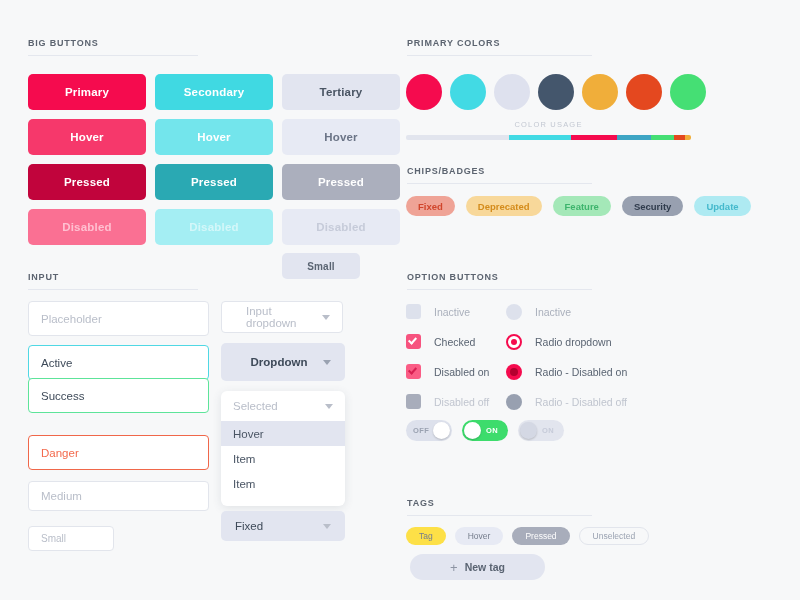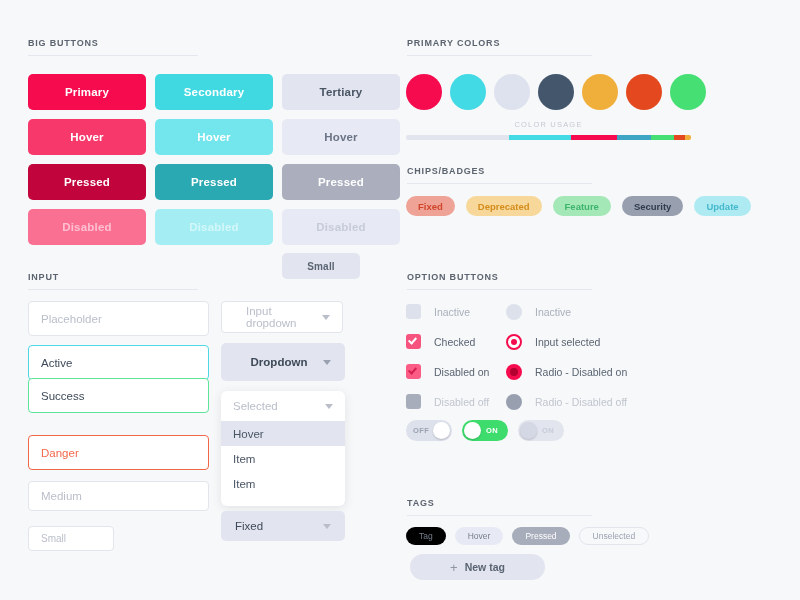--- a/index.html
+++ b/index.html
@@ -116,21 +116,21 @@
     position: absolute; width: 17px; height: 17px; border-radius: 50%;
     background: #fff; top: 2px; box-shadow: 0 1px 2px rgba(0,0,0,.18);
   }
   .tog .txt { position: absolute; font-size: 7.5px; font-weight: bold; letter-spacing: .4px; }
 
   
   .tagrow { position: absolute; display: flex; gap: 9px; align-items: center; }
   .tag {
     height: 18px; border-radius: 9px; display: inline-flex;
     align-items: center; padding: 0 13px; font-size: 8.5px;
-    color: #757d8c; background: #000000; cursor: pointer;
+    color: #757d8c; background: #fde047; cursor: pointer;
   }
   .tag.pressed { background: #a8adbb; color: #fff; }
   .tag.unsel { background: transparent; border: 1px solid #e2e5ec; color: #9aa2b1; }
   .newtag {
     position: absolute; width: 135px; height: 26px; border-radius: 13px;
     background: #e2e5f0; display: flex; align-items: center;
     justify-content: center; gap: 7px; font-size: 10.5px;
     font-weight: bold; color: #5a6472; cursor: pointer;
   }
   .plus { font-size: 13px; font-weight: normal; color: #8d94a3; line-height: 1; }
@@ -299,21 +299,21 @@
       <div class="optrow" style="left: 406px; top: 334px;">
         <div class="cbx" style="background: rgb(247, 83, 127);">
           <div class="tick"></div>
         </div>
         <span class="optlabel">Checked</span>
       </div>
       <div class="optrow" style="left: 506px; top: 334px;">
         <div class="rdo" style="border: 2px solid rgb(245, 11, 78); background: rgb(255, 255, 255);">
           <div style="position: absolute; left: 3px; top: 3px; width: 6px; height: 6px; border-radius: 50%; background: rgb(245, 11, 78);"></div>
         </div>
-        <span class="optlabel">Input selected</span>
+        <span class="optlabel">Radio dropdown</span>
       </div>
       <div class="optrow" style="left: 406px; top: 364px;">
         <div class="cbx" style="background: rgb(250, 92, 133);">
           <div class="tick dark"></div>
         </div>
         <span class="optlabel">Disabled on</span>
       </div>
       <div class="optrow" style="left: 506px; top: 364px;">
         <div class="rdo" style="background: rgb(245, 11, 78);">
           <div style="position: absolute; left: 4px; top: 4px; width: 8px; height: 8px; border-radius: 50%; background: rgb(179, 0, 47);"></div>

